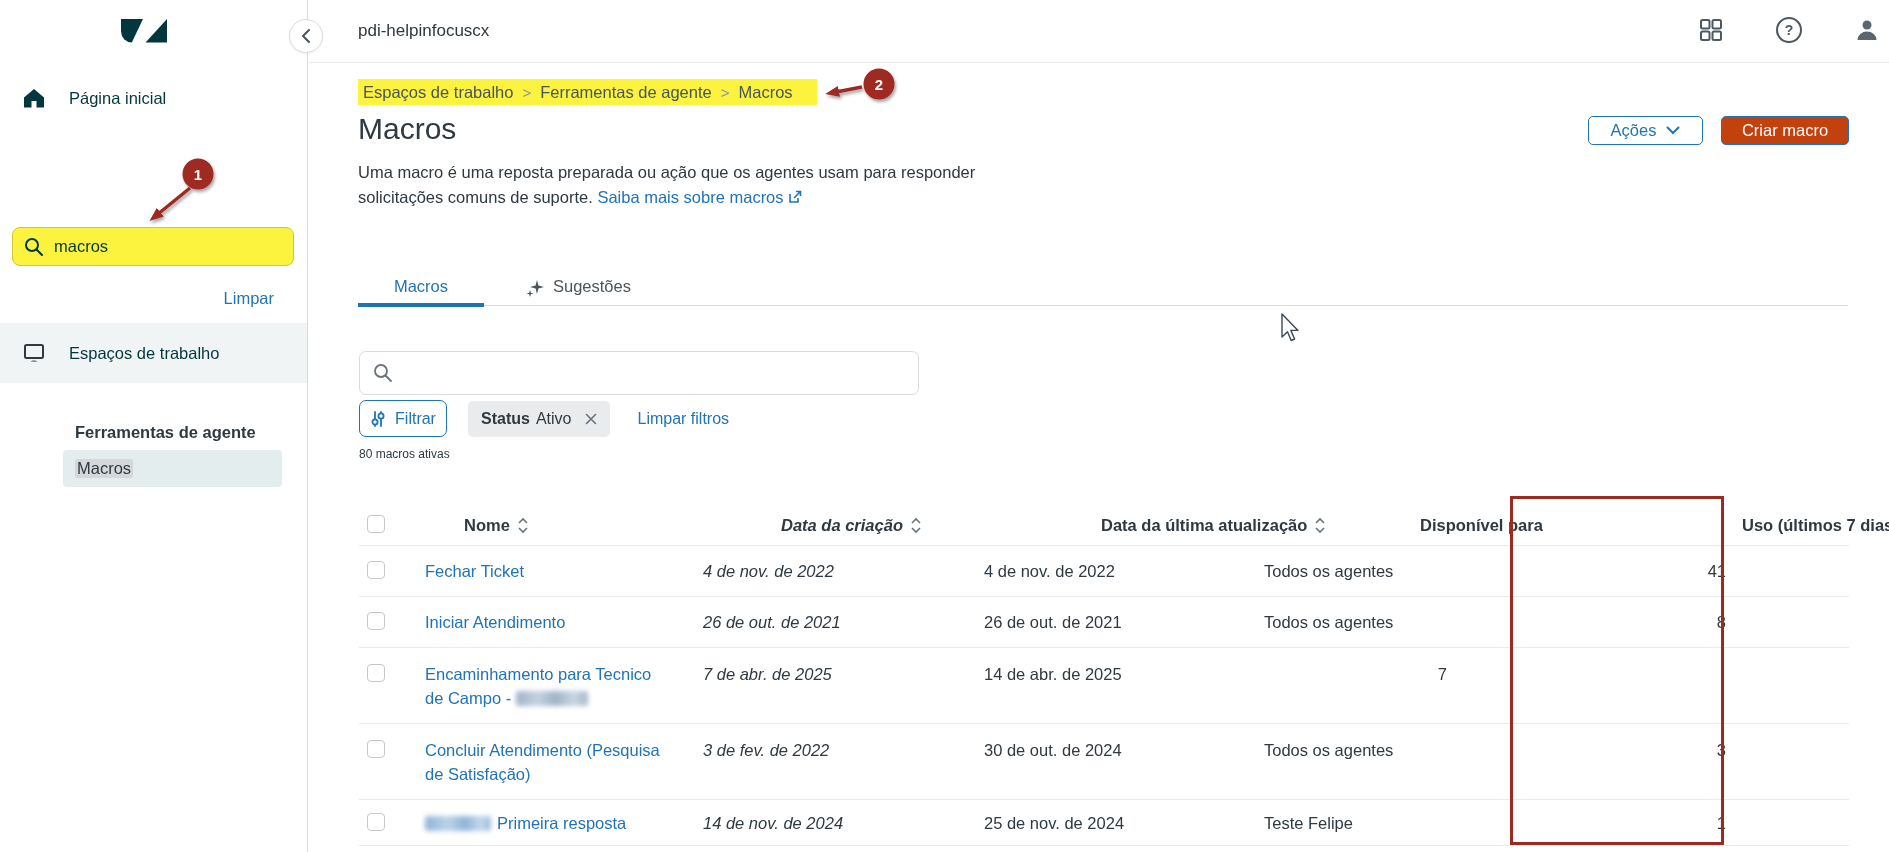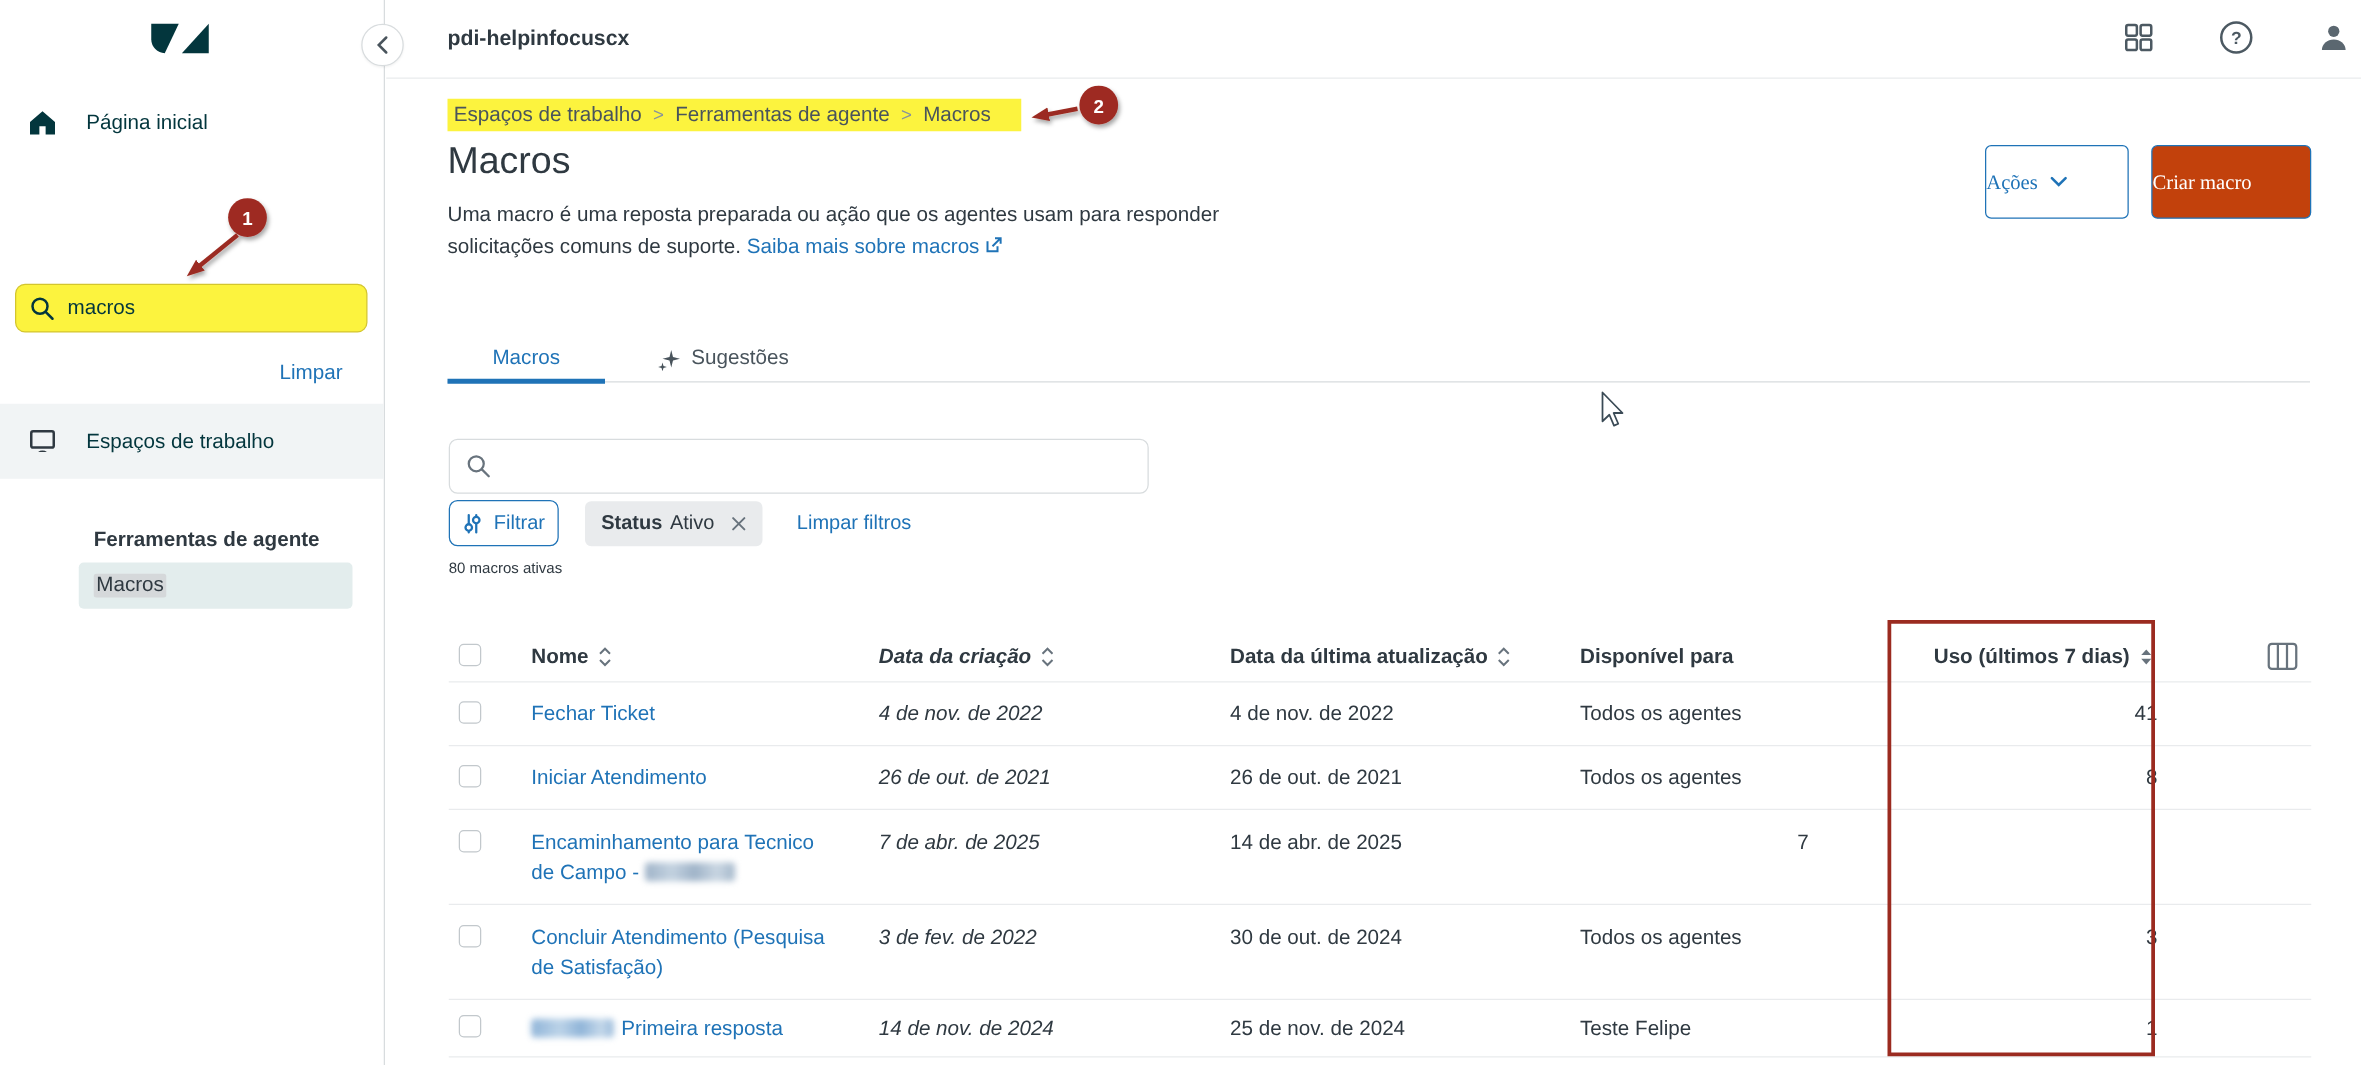--- a/index.html
+++ b/index.html
@@ -20,34 +20,34 @@
   .side-search input { border:none; outline:none; background:transparent; font-family:"Liberation Sans",sans-serif; font-size:16.5px; color:#03363d; margin-left:10px; width:200px; }
   .side-clear { position:absolute; right:33px; top:289px; color:#1f73b7; font-size:16.5px; cursor:pointer; }
   .row-workspaces { top:323px; height:60px; background:#f1f4f5; }
   .side-section { position:absolute; left:75px; top:423px; font-size:16.5px; font-weight:700; color:#2f3941; }
   .side-macros { position:absolute; left:63px; top:450px; width:219px; height:37px; background:#e3eded; border-radius:4px; display:flex; align-items:center; padding-left:12px; font-size:16.5px; color:#2f3941; cursor:pointer; }
   .side-macros .sel { background:#d5d8da; padding:0 2px; border-radius:2px; }
   .collapse-btn { position:absolute; left:289px; top:19px; width:34px; height:34px; background:#fff; border:1px solid #d8dcde; border-radius:50%; z-index:6; display:flex; align-items:center; justify-content:center; cursor:pointer; box-shadow:0 1px 2px rgba(0,0,0,.06); }
 
   
   .topbar { position:absolute; left:309px; top:0; right:0; height:63px; background:#fff; border-bottom:1px solid #e9ebed; }
-  .account { position:absolute; left:49px; top:21px; font-size:17px; font-weight:700; color:#2f3941; }
+  .account { position:absolute; left:49px; top:21px; font-size:17px; font-weight:400; color:#2f3941; }
   .topbar-icons { position:absolute; right:8px; top:16px; display:flex; gap:50px; align-items:center; }
   .tb-btn { width:28px; height:28px; display:flex; align-items:center; justify-content:center; cursor:pointer; }
 
   
   .main { position:absolute; left:309px; top:64px; right:0; bottom:0; background:#fff; }
   .breadcrumb { position:absolute; left:49px; top:15px; height:26px; background:#fcf33e; display:flex; align-items:center; padding:0 24px 0 5px; font-size:16.5px; gap:9px; }
   .breadcrumb a { color:#49545c; text-decoration:none; cursor:pointer; }
   .breadcrumb .bsep { color:#87929d; font-size:15px; }
   .page-title { position:absolute; left:49px; top:48px; font-size:30px; font-weight:400; color:#2f3941; }
   .page-desc { position:absolute; left:49px; top:96px; font-size:16.5px; line-height:25px; color:#2f3941; }
   .page-desc .link { color:#1f73b7; cursor:pointer; }
   .hdr-buttons { position:absolute; left:1279px; top:52px; display:flex; gap:18px; }
-  .btn { height:59px; border-radius:5px; font-size:16.5px; display:flex; align-items:center; cursor:pointer; font-family:Liberation Serif, serif; }
+  .btn { height:29px; border-radius:5px; font-size:16.5px; display:flex; align-items:center; justify-content:center; cursor:pointer; font-family:Liberation Sans, sans-serif; }
   .btn-outline { width:115px; background:#fff; border:1px solid #1f73b7; color:#1f73b7; gap:10px; }
   .btn-primary { width:128px; background:#c2410c; border:1px solid #1f73b7; color:#fff; }
 
   .tabs { position:absolute; left:49px; top:209px; right:41px; height:33px; border-bottom:1px solid #d8dcde; display:flex; }
   .tab { font-size:16.5px; cursor:pointer; }
   .tab-active { width:126px; text-align:center; color:#1f73b7; border-bottom:4px solid #1f73b7; margin-bottom:-2px; padding-top:4px; }
   .tab-idle { margin-left:42px; color:#49545c; padding-top:4px; display:flex; gap:9px; align-items:flex-start; }
 
   .tbl-search { position:absolute; left:50px; top:287px; width:560px; height:44px; border:1px solid #d8dcde; border-radius:7px; display:flex; align-items:center; padding-left:13px; background:#fff; }
   .tbl-search input { border:none; outline:none; font-family:"Liberation Sans",sans-serif; font-size:16px; margin-left:10px; width:480px; }
@@ -64,21 +64,21 @@
   .tbl { position:absolute; left:50px; top:441px; width:1490px; font-size:16.5px; }
   .tr { display:flex; border-bottom:1px solid #e9ebed; }
   .th { height:41px; align-items:center; font-weight:700; }
   .c0 { width:66px; padding-left:8px; flex:0 0 auto; }
   .c1 { width:278px; flex:0 0 auto; }
   .c2 { width:281px; flex:0 0 auto;font-style:italic; }
   .c3 { width:280px; flex:0 0 auto; }
   .c4 { width:279px; flex:0 0 auto; }
   .c5 { width:183px; padding-left:4px; flex:0 0 auto;text-align:right; }
   .c6 { flex:1 1 auto; display:flex; justify-content:flex-end; padding-right:10px; }
-  .hcell { display:flex; align-items:center; gap:7px; }
+  .hcell { display:flex; align-items:center; gap:7px;margin-left:39px; }
   .sortable { cursor:pointer; }
   .row { align-items:center; }
   .row-1l { height:51px; }
   .row-2l { height:76px; align-items:flex-start; padding-top:14px; }
   .row .c1 a { color:#1f73b7; text-decoration:none; cursor:pointer; line-height:24px; display:inline-block; }
   .cellline { line-height:24px; }
   .cb { width:18px; height:18px; border:1px solid #c2c8cc; border-radius:4px; background:#fff; appearance:none; cursor:pointer; margin-top:2px; }
   .blur-a { display:inline-block; width:72px; height:15px; border-radius:3px; vertical-align:-2px;
             background:linear-gradient(90deg,#9fb3c8,#c3d2e0 30%,#9fb3c8 55%,#c9d6e2 80%,#a5b8cb); filter:blur(2.5px); }
   .blur-b { display:inline-block; width:66px; height:15px; border-radius:3px; vertical-align:-2px; margin-right:6px;

